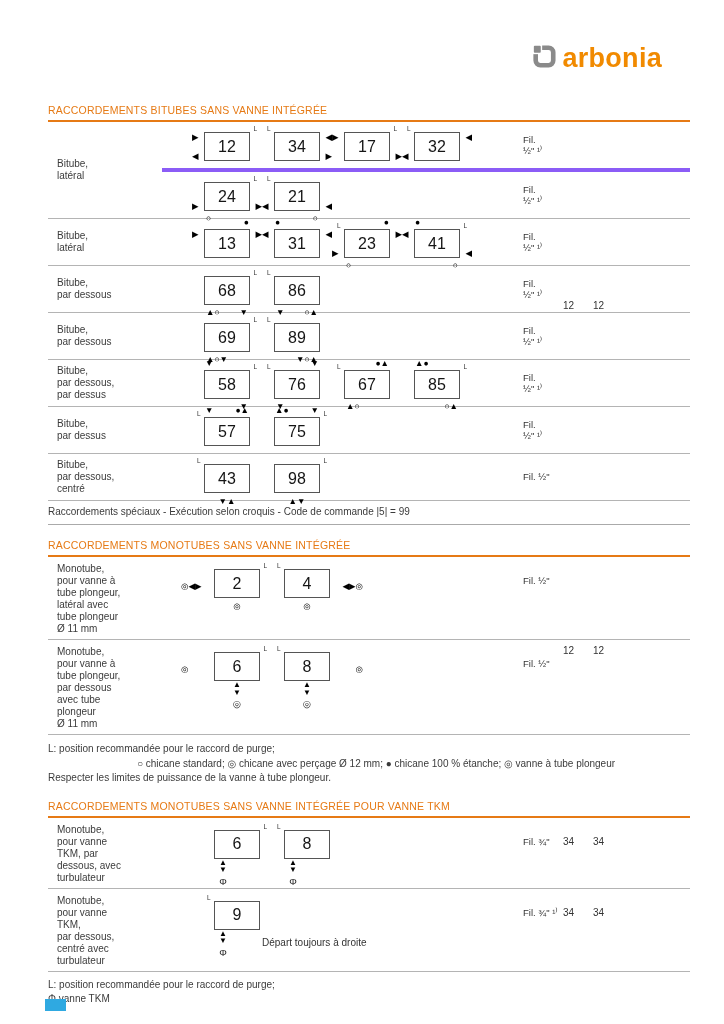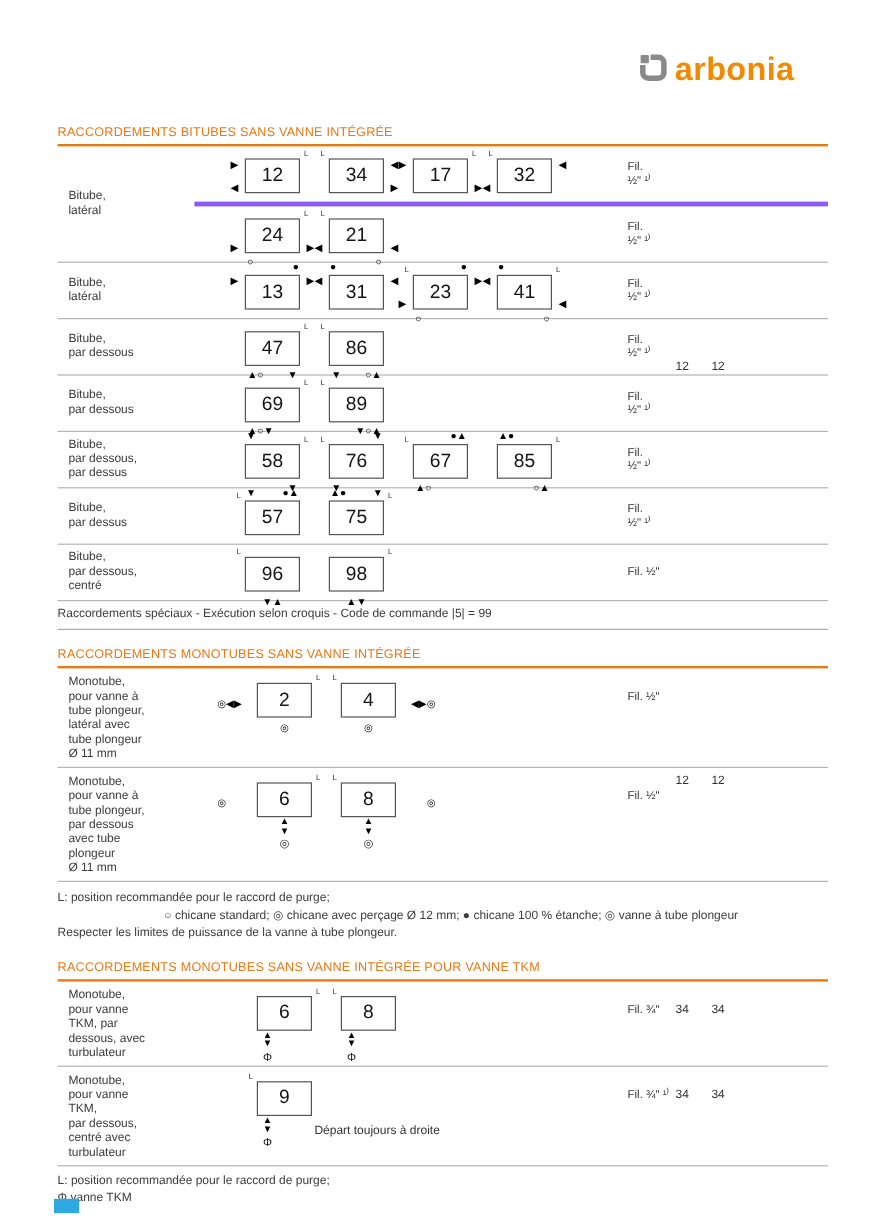--- a/index.html
+++ b/index.html
@@ -191,21 +191,21 @@
           </div>
           <div class="row">
             <div class="col-label">
               <div>Bitube,</div>
               <div>par dessous</div>
             </div>
             <div class="col-mid">
               <div class="line">
                 <div class="boxes">
                   <span class="bx">
-                    <span class="bx-body">47</span>
+                    <span class="bx-body">68</span>
                     <span class="mk m-cTR">L</span>
                     <span class="mk m-bL">▲○</span>
                     <span class="mk m-bR">▼</span>
                   </span>
                   <span class="bx">
                     <span class="bx-body">86</span>
                     <span class="mk m-cTL">L</span>
                     <span class="mk m-bL">▼</span>
                     <span class="mk m-bR">○▲</span>
                   </span>
@@ -322,21 +322,21 @@
           <div class="row">
             <div class="col-label">
               <div>Bitube,</div>
               <div>par dessous,</div>
               <div>centré</div>
             </div>
             <div class="col-mid">
               <div class="line">
                 <div class="boxes">
                   <span class="bx">
-                    <span class="bx-body">96</span>
+                    <span class="bx-body">43</span>
                     <span class="mk m-cTL">L</span>
                     <span class="mk m-bC">▼▲</span>
                   </span>
                   <span class="bx">
                     <span class="bx-body">98</span>
                     <span class="mk m-cTR">L</span>
                     <span class="mk m-bC">▲▼</span>
                   </span>
                 </div>
                 <div class="fil">

